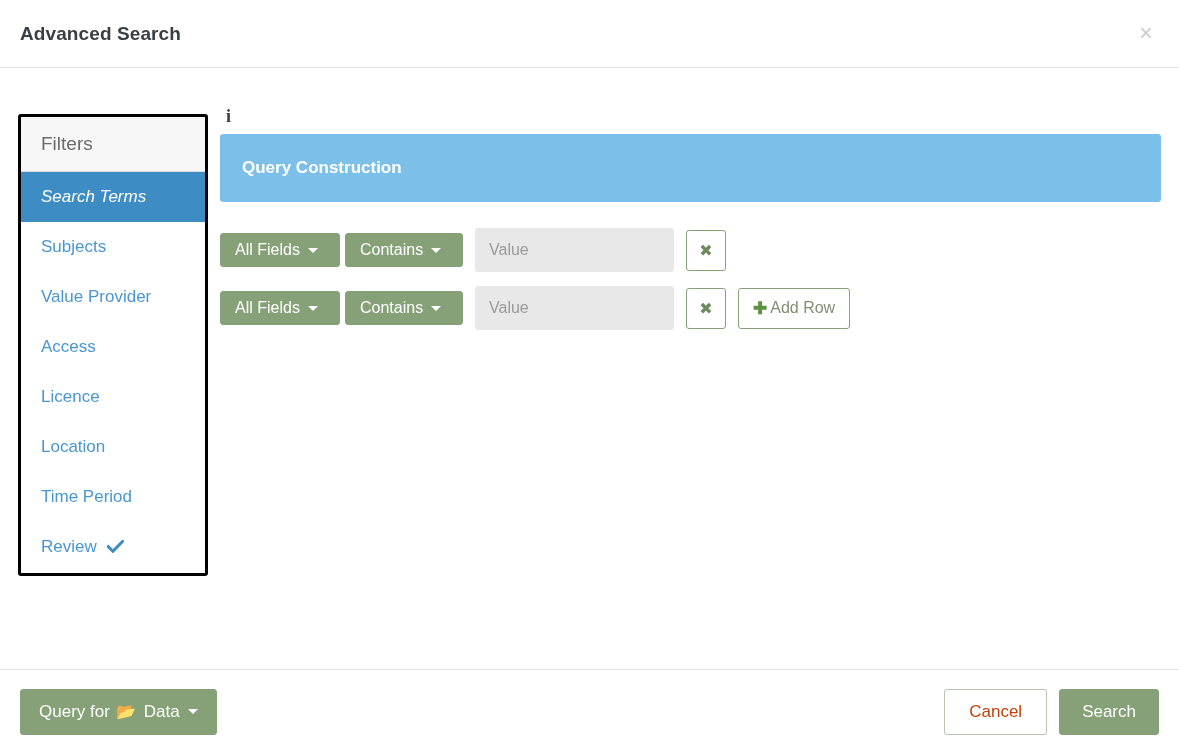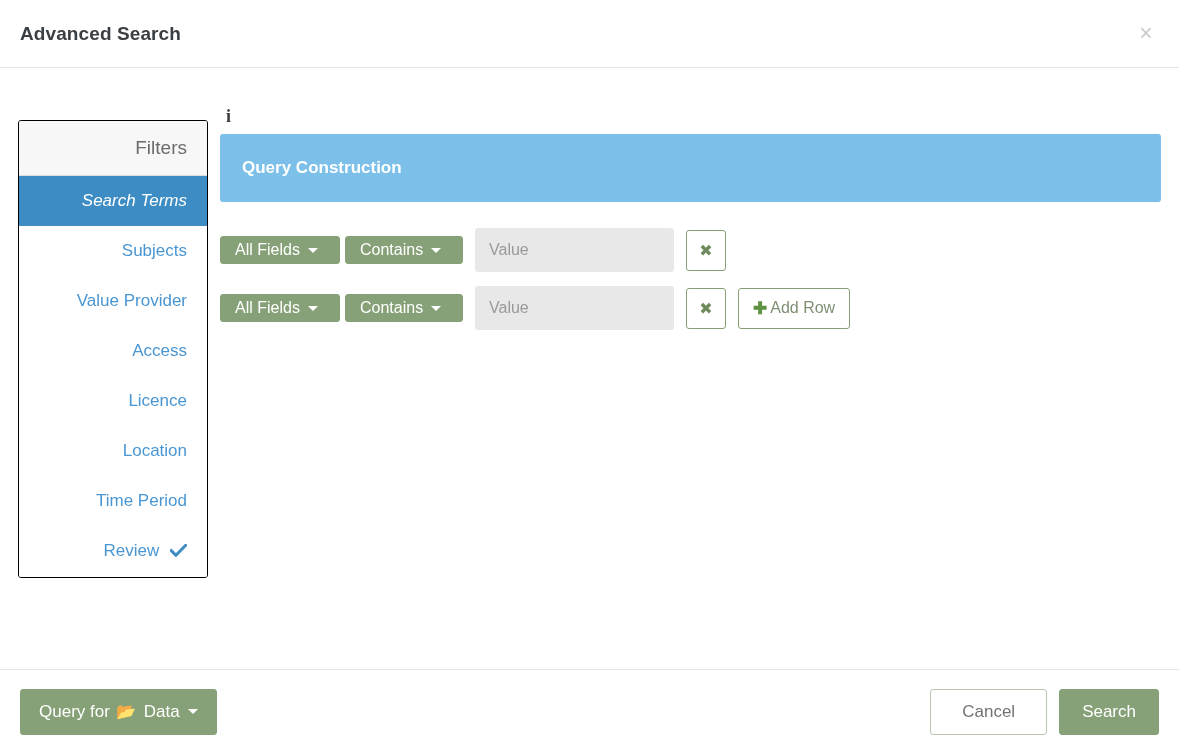--- a/index.html
+++ b/index.html
@@ -61,26 +61,25 @@
     display: flex;
     align-items: flex-start;
     padding: 18px 18px 0 18px;
     overflow: hidden;
   }
 
   
   .sidebar {
     width: 190px;
     flex: 0 0 190px;
-    border: 1px solid #000000;
+    border: 3px solid #000000;
     border-radius: 3px;
     background: #ffffff;
     overflow: hidden;
-    margin-top: 14px;
-    text-align: right;
+    margin-top: 8px;
   }
   .sidebar-header {
     padding: 16px 20px;
     background: #f7f7f7;
     border-bottom: 1px solid #dddddd;
     font-size: 19px;
     color: #6b6b6b;
   }
   .sidebar-list { list-style: none; margin: 0; padding: 0; }
   .sidebar-item {
@@ -149,21 +148,21 @@
     border-radius: 3px;
     cursor: pointer;
     border: 1px solid transparent;
     white-space: nowrap;
   }
   .btn-green {
     background: #86a177;
     color: #ffffff;
     border-color: #86a177;
     padding: 10px 14px;
-    height: 28px;
+    height: 34px;
     display: inline-flex;
     align-items: center;
   }
   .caret {
     display: inline-block;
     margin-left: 8px;
     width: 0; height: 0;
     border-left: 5px solid transparent;
     border-right: 5px solid transparent;
     border-top: 5px solid currentColor;
@@ -242,25 +241,25 @@
     font-size: 17px;
     display: inline-flex;
     align-items: center;
     cursor: pointer;
     font-family: "Liberation Sans", sans-serif;
   }
   .folder-icon { margin: 0 7px 0 7px; font-size: 16px; line-height: 1; }
   .footer-right { display: flex; align-items: center; gap: 12px; }
   .btn-cancel {
     background: #ffffff;
-    color: #737373;
+    color: #c2410c;
     border: 1px solid #b9c7ae;
     border-radius: 3px;
     height: 46px;
-    padding: 0 31px;
+    padding: 0 24px;
     font-size: 17px;
     cursor: pointer;
     font-family: "Liberation Sans", sans-serif;
   }
   .btn-search {
     background: #86a177;
     color: #ffffff;
     border: 1px solid #86a177;
     border-radius: 3px;
     height: 46px;

